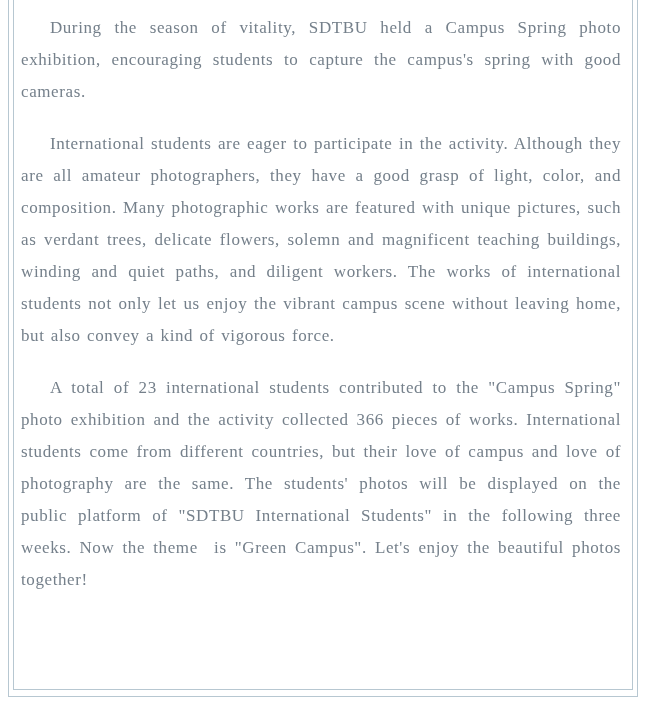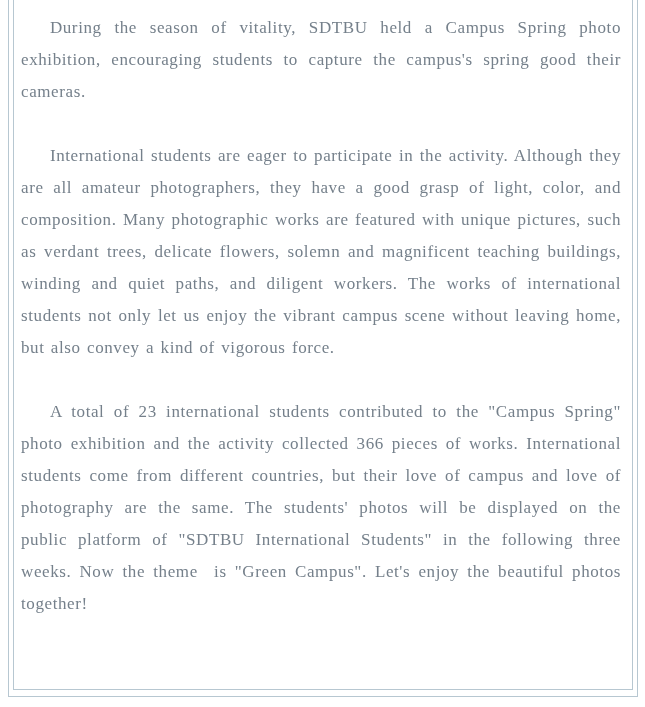--- a/index.html
+++ b/index.html
@@ -45,27 +45,27 @@
     margin: 0;
     font-size: 17px;
     line-height: 32px;
     letter-spacing: 0.6px;
     word-spacing: 1.5px;
     color: var(--text-color);
     text-align: justify;
     text-indent: 1.7em;
   }
   .article p + p {
-    margin-top: 32px;
+    margin-top: 20px;
   }
 </style>
 </head>
 <body>
 
 <div class="outer-frame">
   <div class="inner-frame">
     <div class="article">
-      <p>During the season of vitality, SDTBU held a Campus Spring photo exhibition, encouraging students to capture the campus's spring good their cameras.</p>
+      <p>During the season of vitality, SDTBU held a Campus Spring photo exhibition, encouraging students to capture the campus's spring with good cameras.</p>
       <p>International students are eager to participate in the activity. Although they are all amateur photographers, they have a good grasp of light, color, and composition. Many photographic works are featured with unique pictures, such as verdant trees, delicate flowers, solemn and magnificent teaching buildings, winding and quiet paths, and diligent workers. The works of international students not only let us enjoy the vibrant campus scene without leaving home, but also convey a kind of vigorous force.</p>
       <p>A total of 23 international students contributed to the "Campus Spring" photo exhibition and the activity collected 366 pieces of works. International students come from different countries, but their love of campus and love of photography are the same. The students' photos will be displayed on the public platform of "SDTBU International Students" in the following three weeks. Now the theme&nbsp; is "Green Campus". Let's enjoy the beautiful photos together!</p>
     </div>
   </div>
 </div>
 
 </body></html>

